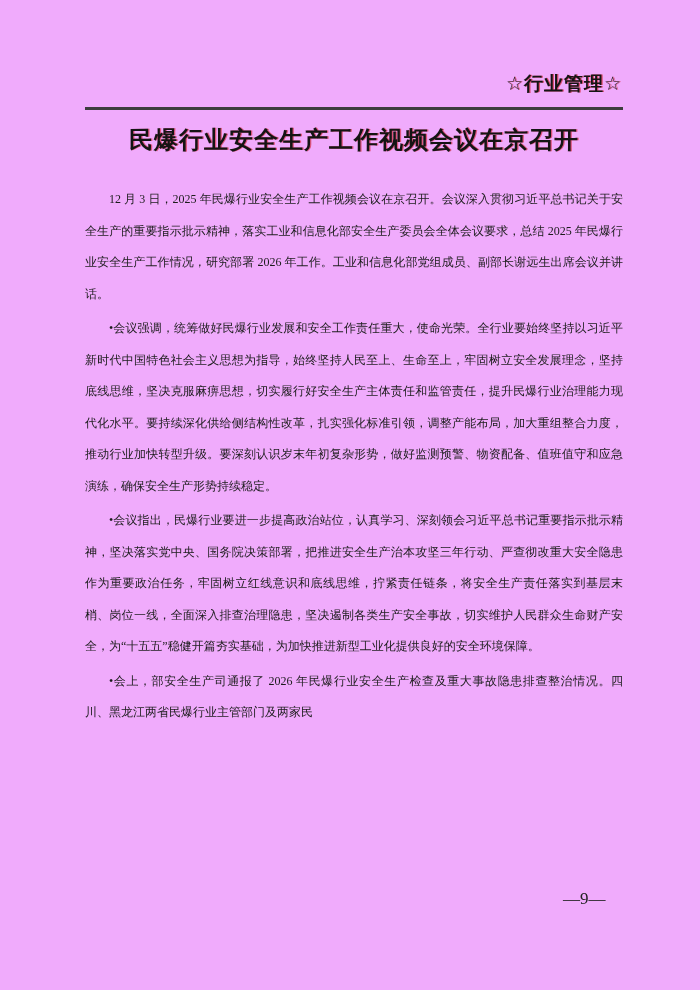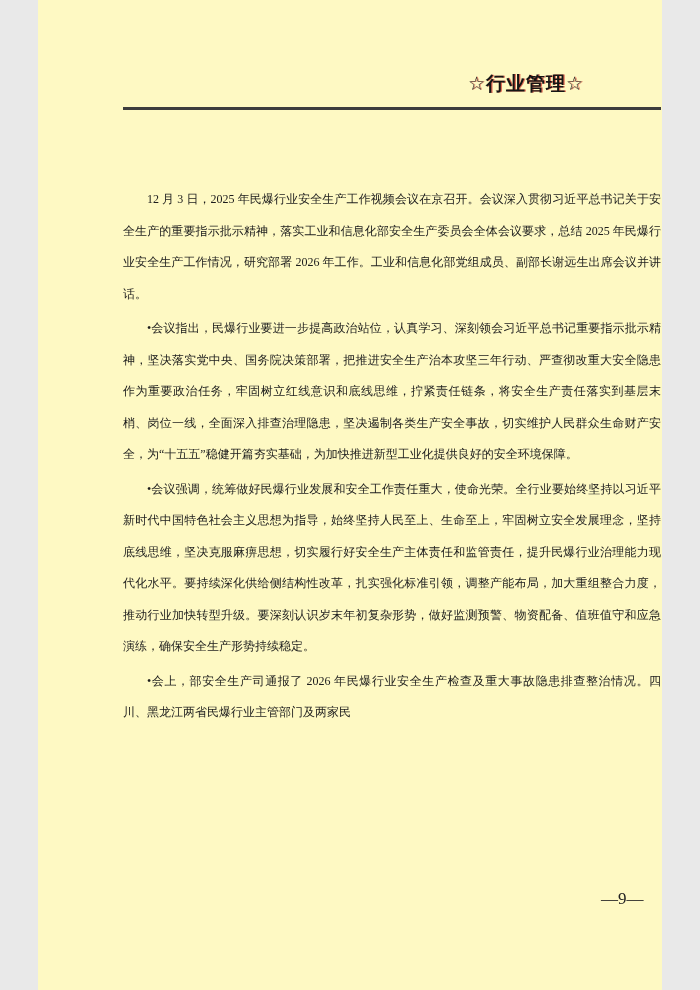--- a/index.html
+++ b/index.html
@@ -1,21 +1,21 @@
 <!DOCTYPE html>
 <html><head>
 <meta charset="utf-8">
 <style>
   html, body { margin: 0; padding: 0; background: #e9e9e9; }
   .page {
     position: relative;
-    width: 624px;
+    width: 700px;
     height: 990px;
     margin: 0 auto;
-    background: #fef9c3;
+    background: #f0abfc;
     overflow: hidden;
   }
   .header-label {
     position: absolute;
     top: 71px;
     right: 78px;
     font-family: "Liberation Sans", "DejaVu Sans", sans-serif;
     font-weight: 700;
     font-size: 19px;
     letter-spacing: 1px;
@@ -73,23 +73,24 @@
 </style>
 </head>
 <body>
 
 <div class="page">
 
   <div class="header-label">☆行业管理☆</div>
 
   <div class="rule"></div>
 
+  <h1 class="title">民爆行业安全生产工作视频会议在京召开</h1>
 
   <div class="body-text">
     <p>12 月 3 日，2025 年民爆行业安全生产工作视频会议在京召开。会议深入贯彻习近平总书记关于安全生产的重要指示批示精神，落实工业和信息化部安全生产委员会全体会议要求，总结 2025 年民爆行业安全生产工作情况，研究部署 2026 年工作。工业和信息化部党组成员、副部长谢远生出席会议并讲话。</p>
+    <p>•会议强调，统筹做好民爆行业发展和安全工作责任重大，使命光荣。全行业要始终坚持以习近平新时代中国特色社会主义思想为指导，始终坚持人民至上、生命至上，牢固树立安全发展理念，坚持底线思维，坚决克服麻痹思想，切实履行好安全生产主体责任和监管责任，提升民爆行业治理能力现代化水平。要持续深化供给侧结构性改革，扎实强化标准引领，调整产能布局，加大重组整合力度，推动行业加快转型升级。要深刻认识岁末年初复杂形势，做好监测预警、物资配备、值班值守和应急演练，确保安全生产形势持续稳定。</p>
     <p>•会议指出，民爆行业要进一步提高政治站位，认真学习、深刻领会习近平总书记重要指示批示精神，坚决落实党中央、国务院决策部署，把推进安全生产治本攻坚三年行动、严查彻改重大安全隐患作为重要政治任务，牢固树立红线意识和底线思维，拧紧责任链条，将安全生产责任落实到基层末梢、岗位一线，全面深入排查治理隐患，坚决遏制各类生产安全事故，切实维护人民群众生命财产安全，为“十五五”稳健开篇夯实基础，为加快推进新型工业化提供良好的安全环境保障。</p>
-    <p>•会议强调，统筹做好民爆行业发展和安全工作责任重大，使命光荣。全行业要始终坚持以习近平新时代中国特色社会主义思想为指导，始终坚持人民至上、生命至上，牢固树立安全发展理念，坚持底线思维，坚决克服麻痹思想，切实履行好安全生产主体责任和监管责任，提升民爆行业治理能力现代化水平。要持续深化供给侧结构性改革，扎实强化标准引领，调整产能布局，加大重组整合力度，推动行业加快转型升级。要深刻认识岁末年初复杂形势，做好监测预警、物资配备、值班值守和应急演练，确保安全生产形势持续稳定。</p>
     <p>•会上，部安全生产司通报了 2026 年民爆行业安全生产检查及重大事故隐患排查整治情况。四川、黑龙江两省民爆行业主管部门及两家民</p>
   </div>
 
   <div class="page-number">—9—</div>
 
 </div>
 
 </body></html>

